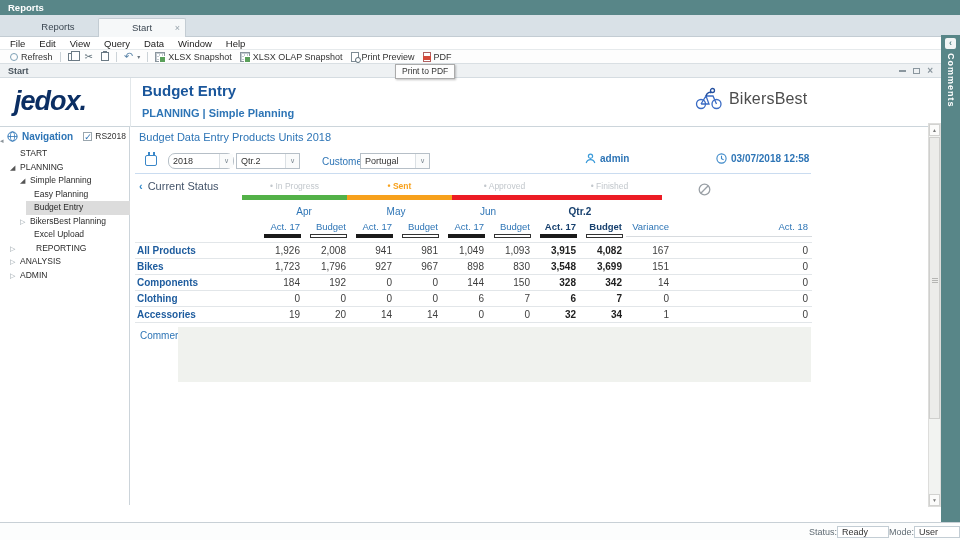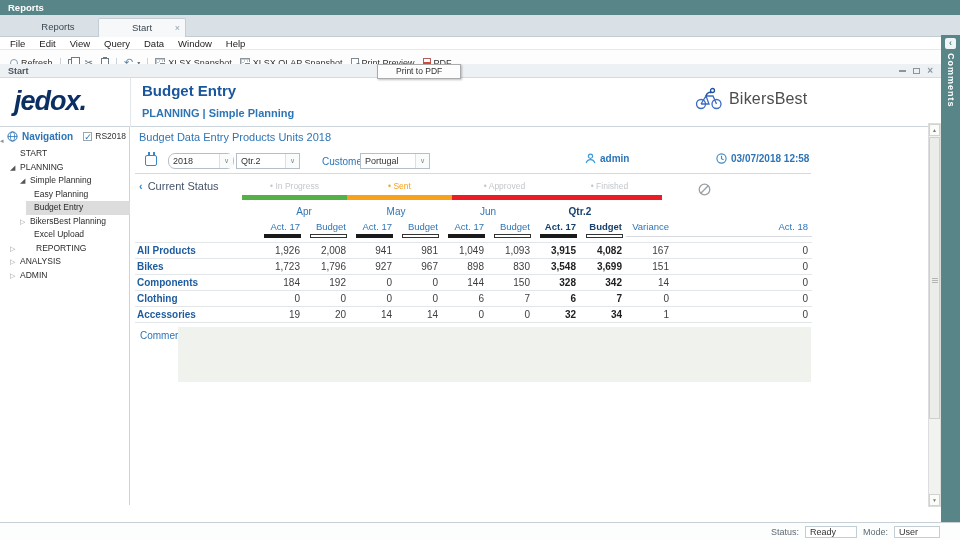--- a/index.html
+++ b/index.html
@@ -20,21 +20,21 @@
   .tab-start{left:98px;width:88px;background:#f6f8f9;border:1px solid #c3ccd3;border-bottom:none;
              border-radius:2px 2px 0 0;}
   .tab-close{position:absolute;right:5px;top:1px;color:#95a1aa;font-size:9px;line-height:16px;}
 
   
   .menubar{position:absolute;left:0;top:37px;width:941px;height:12px;background:#fff;
            display:flex;align-items:center;padding-left:3px;}
   .menu-item{padding:0 7px;font-size:9.5px;color:#222;}
 
   
-  .toolbarrow{position:absolute;left:0;top:49px;width:941px;height:27px;background:#fdfdfd;
+  .toolbarrow{position:absolute;left:0;top:49px;width:941px;height:15px;background:#fdfdfd;
               border-top:1px solid #e6eaec;border-bottom:1px solid #d9dfe3;
               display:flex;align-items:center;padding-left:6px;font-size:9px;color:#333;}
   .tbtn{display:flex;align-items:center;gap:3px;padding:0 4px;height:13px;}
   .tsep{width:1px;height:10px;background:#ccd3d8;margin:0 3px;}
   .tarrow{font-size:6px;color:#6a7680;margin-left:1px;}
   .ic{display:inline-block;position:relative;}
   .ic-refresh{width:8px;height:8px;border:1.4px solid #7da0b5;border-radius:50%;}
   .ic-copy{width:7px;height:8px;border:1px solid #6b7a85;background:#fff;margin-right:2px;}
   .ic-copy::after{content:"";position:absolute;left:2px;top:-3px;width:7px;height:8px;
                   border:1px solid #6b7a85;background:#fff;}
@@ -48,21 +48,21 @@
            background-size:3px 3px;}
   .ic-grid::after{content:"";position:absolute;right:-2px;bottom:-2px;width:5px;height:5px;
                   background:#5aa05a;border:1px solid #fff;}
   .ic-page{width:8px;height:10px;border:1px solid #7d8a93;background:#fff;}
   .ic-page.mag::after{content:"";position:absolute;right:-3px;bottom:-2px;width:4px;height:4px;
                       border:1.2px solid #5a6b75;border-radius:50%;background:#fff;}
   .ic-pdf{width:8px;height:10px;border:1px solid #b06060;background:#fff;}
   .ic-pdf::after{content:"";position:absolute;left:-1px;right:-1px;bottom:1px;height:4px;background:#d44a3a;}
 
   
-  .tooltip{position:absolute;left:377px;top:64px;height:15px;line-height:13px;padding:0 18px;
+  .tooltip{position:absolute;left:395px;top:64px;height:15px;line-height:13px;padding:0 6px;
            background:#fdfdfd;border:1px solid #ababab;font-size:8.5px;color:#333;z-index:50;
            box-shadow:1px 1px 2px rgba(0,0,0,.25);}
 
   
   .startbar{position:absolute;left:0;top:64px;width:941px;height:14px;background:#eef1f3;
             border-bottom:1px solid #d5dce1;font-size:9px;font-weight:bold;color:#4a555e;
             line-height:14px;padding-left:8px;}
   .wincontrols{position:absolute;right:8px;top:0;height:14px;display:flex;align-items:center;gap:7px;}
   .wc-min{width:7px;height:1.6px;background:#8a969e;}
   .wc-rest{width:7px;height:6px;border:1.2px solid #8a969e;}
@@ -111,21 +111,21 @@
              color:#2e75b6;font-size:10px;font-weight:bold;}
   .timeblock{position:absolute;left:716px;top:153px;display:flex;align-items:center;gap:4px;
              color:#2e75b6;font-size:10px;font-weight:bold;}
   .filterline{position:absolute;left:135px;top:173px;width:676px;height:1px;background:#cadcf0;}
 
   
   .curstatus{position:absolute;left:139px;top:180px;font-size:11px;color:#44546a;}
   .curstatus .chev{color:#2e86c8;font-weight:bold;margin-right:5px;}
   .steps{position:absolute;left:242px;top:181px;width:420px;display:flex;}
   .step{width:105px;text-align:center;font-size:8.5px;color:#c2c7cc;}
-  .step.active{color:#f7a11c;font-weight:normal;text-align:center;}
+  .step.active{color:#f7a11c;font-weight:bold;text-align:center;}
   .statusbarseg{position:absolute;left:242px;top:195px;width:420px;height:5px;display:flex;}
   .noicon{position:absolute;left:698px;top:183px;}
 
   
   .grid{position:absolute;left:135px;top:204px;display:grid;
         grid-template-columns:123px repeat(8,46px) 47px 139px;}
   .g-month{height:16px;line-height:16px;text-align:center;font-size:10px;color:#2e75b6;}
   .g-month.bold{font-weight:bold;color:#17406e;}
   .g-head{height:14px;line-height:14px;text-align:right;padding-right:4px;font-size:9.5px;color:#2e75b6;}
   .g-head.bold{font-weight:bold;color:#17406e;}
@@ -172,21 +172,21 @@
   .hs-left{left:0;}
   .hs-right{right:0;}
   .hs-thumb{position:absolute;left:55px;top:0;width:205px;height:11px;background:#ececea;
             border:1px solid #cfcfcd;}
   .hs-grip{position:absolute;top:2.5px;left:50%;width:5px;height:6px;
            background:repeating-linear-gradient(to right,#b5b5b3 0 1px,transparent 1px 2px);}
 
   
   .statusrow{position:absolute;left:0;top:522px;width:960px;height:18px;background:#fcfdfd;
              border-top:1px solid #c8d0d6;display:flex;justify-content:flex-end;align-items:center;
-             gap:6px;padding-right:20px;font-size:9px;color:#5f6b73;}
+             padding-right:0;font-size:9px;color:#5f6b73;}
   .statbox{width:52px;height:12px;border:1px solid #c3cdd4;background:#fff;color:#333;
            line-height:11px;padding-left:4px;}
   .statbox.mode{width:46px;}
 
   
   .sidestrip{position:absolute;left:941px;top:35px;width:19px;height:487px;background:#588688;}
   .side-tab{position:absolute;left:0;top:0;width:19px;padding-top:3px;display:flex;flex-direction:column;
             align-items:center;gap:4px;}
   .side-chev{width:11px;height:11px;background:#f2f5f5;border-radius:2px;color:#588688;
              font-size:9px;font-weight:bold;text-align:center;line-height:11px;}

